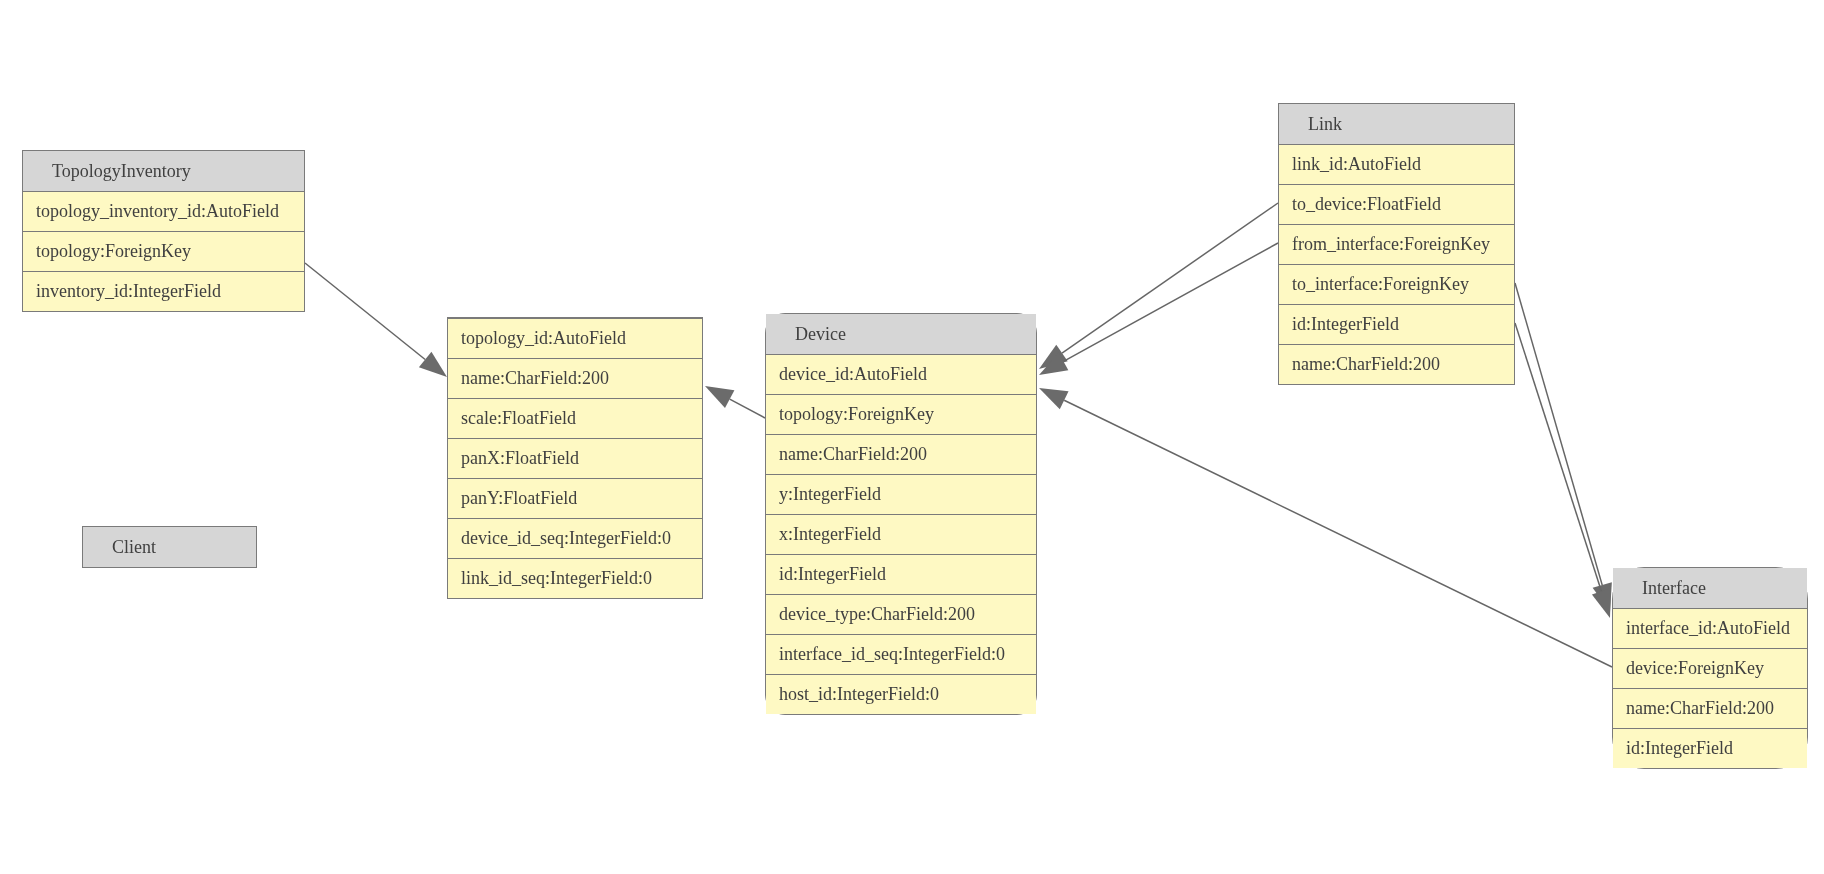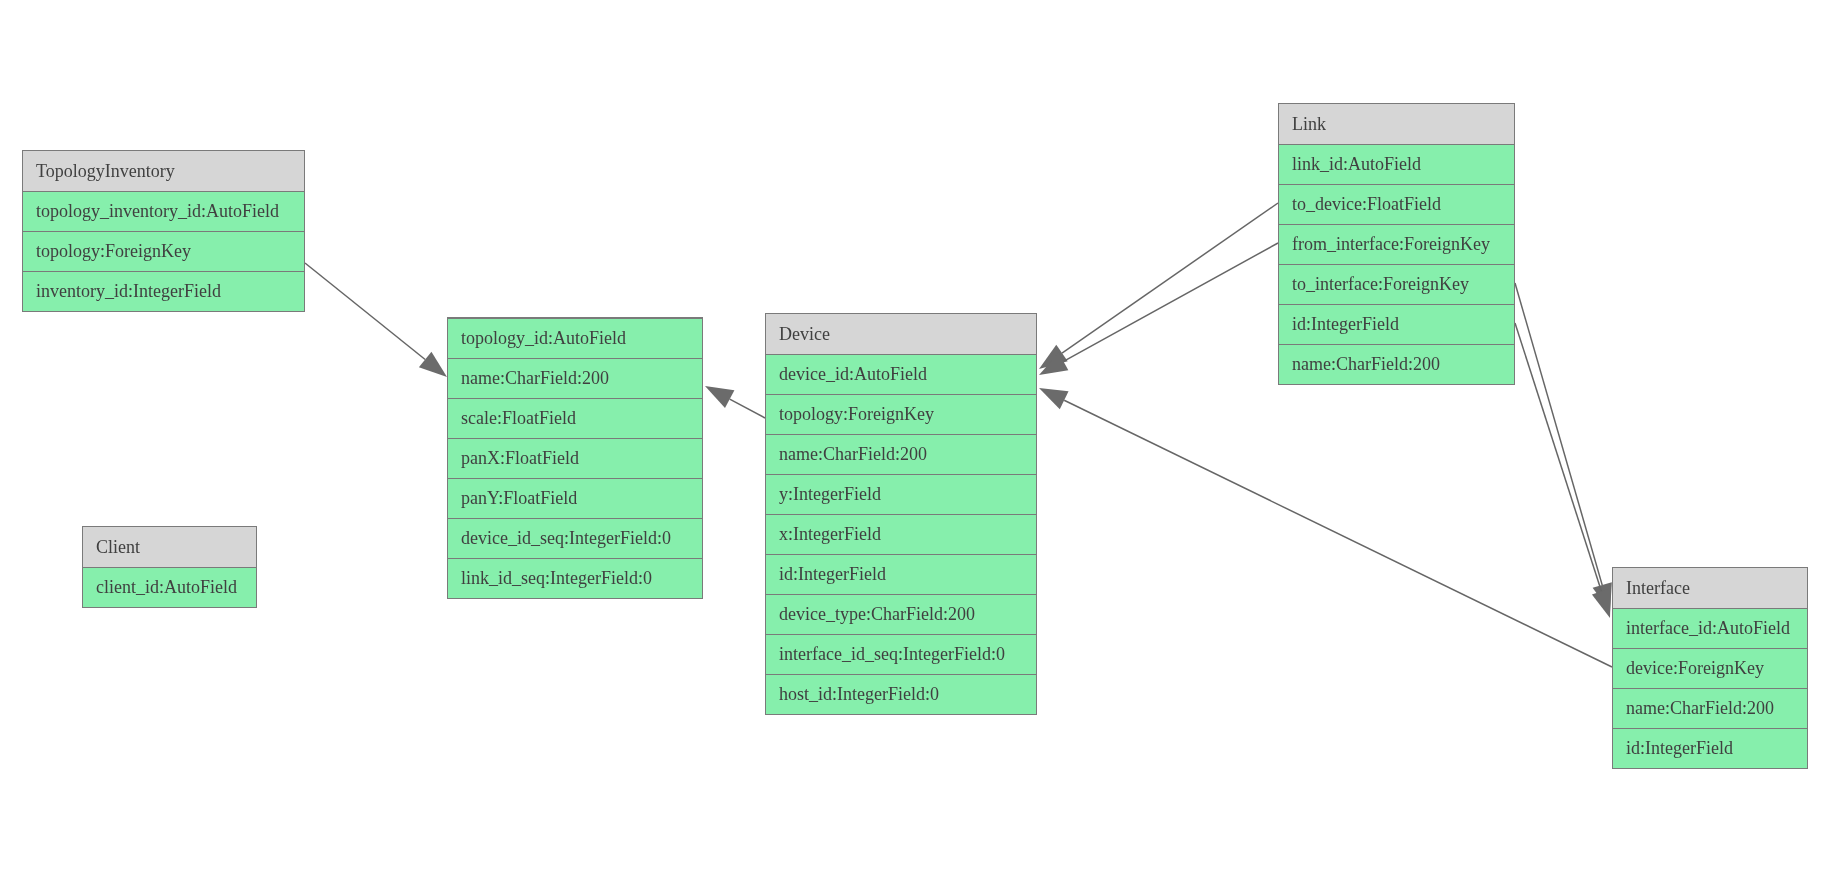--- a/index.html
+++ b/index.html
@@ -28,31 +28,31 @@
     border: 1.5px solid #7a7a7a;
     background: #ffffff;
     color: #404040;
     font-size: 18px;
   }
   .entity-header {
     box-sizing: border-box;
     height: 40px;
     display: flex;
     align-items: center;
-    padding-left: 13px;
+    padding-left: 29px;
     background: #d6d6d6;
   }
   .entity-field {
     box-sizing: border-box;
     height: 40px;
     display: flex;
     align-items: center;
     padding-left: 13px;
     border-top: 1.5px solid #7a7a7a;
-    background: #86efac;
+    background: #fef9c3;
     white-space: nowrap;
     overflow: hidden;
   }
 </style>
 </head>
 <body>
 
 <div id="canvas">
   <svg id="connector-layer" width="1824" height="874" viewBox="0 0 1824 874">
       <line x1="305" y1="263" x2="425.16570796188273" y2="359.4710613215115" stroke="#666666" stroke-width="1.5"></line>
@@ -80,43 +80,42 @@
       <div class="entity-field">topology_id:AutoField</div>
       <div class="entity-field">name:CharField:200</div>
       <div class="entity-field">scale:FloatField</div>
       <div class="entity-field">panX:FloatField</div>
       <div class="entity-field">panY:FloatField</div>
       <div class="entity-field">device_id_seq:IntegerField:0</div>
       <div class="entity-field">link_id_seq:IntegerField:0</div>
     </div>
     <div class="entity-table" style="left: 82px; top: 526px; width: 175px;">
       <div class="entity-header">Client</div>
-      <div class="entity-field">client_id:AutoField</div>
     </div>
-    <div class="entity-table" style="left: 765px; top: 313px; width: 272px;">
+    <div class="entity-table" style="left: 765px; top: 313px; width: 272px; border-radius: 20px;">
       <div class="entity-header">Device</div>
       <div class="entity-field">device_id:AutoField</div>
       <div class="entity-field">topology:ForeignKey</div>
       <div class="entity-field">name:CharField:200</div>
       <div class="entity-field">y:IntegerField</div>
       <div class="entity-field">x:IntegerField</div>
       <div class="entity-field">id:IntegerField</div>
       <div class="entity-field">device_type:CharField:200</div>
       <div class="entity-field">interface_id_seq:IntegerField:0</div>
       <div class="entity-field">host_id:IntegerField:0</div>
     </div>
     <div class="entity-table" style="left: 1278px; top: 103px; width: 237px;">
       <div class="entity-header">Link</div>
       <div class="entity-field">link_id:AutoField</div>
       <div class="entity-field">to_device:FloatField</div>
       <div class="entity-field">from_interface:ForeignKey</div>
       <div class="entity-field">to_interface:ForeignKey</div>
       <div class="entity-field">id:IntegerField</div>
       <div class="entity-field">name:CharField:200</div>
     </div>
-    <div class="entity-table" style="left: 1612px; top: 567px; width: 196px;">
+    <div class="entity-table" style="left: 1612px; top: 567px; width: 196px; border-radius: 32px;">
       <div class="entity-header">Interface</div>
       <div class="entity-field">interface_id:AutoField</div>
       <div class="entity-field">device:ForeignKey</div>
       <div class="entity-field">name:CharField:200</div>
       <div class="entity-field">id:IntegerField</div>
     </div>
   </div>
 
 </body></html>

